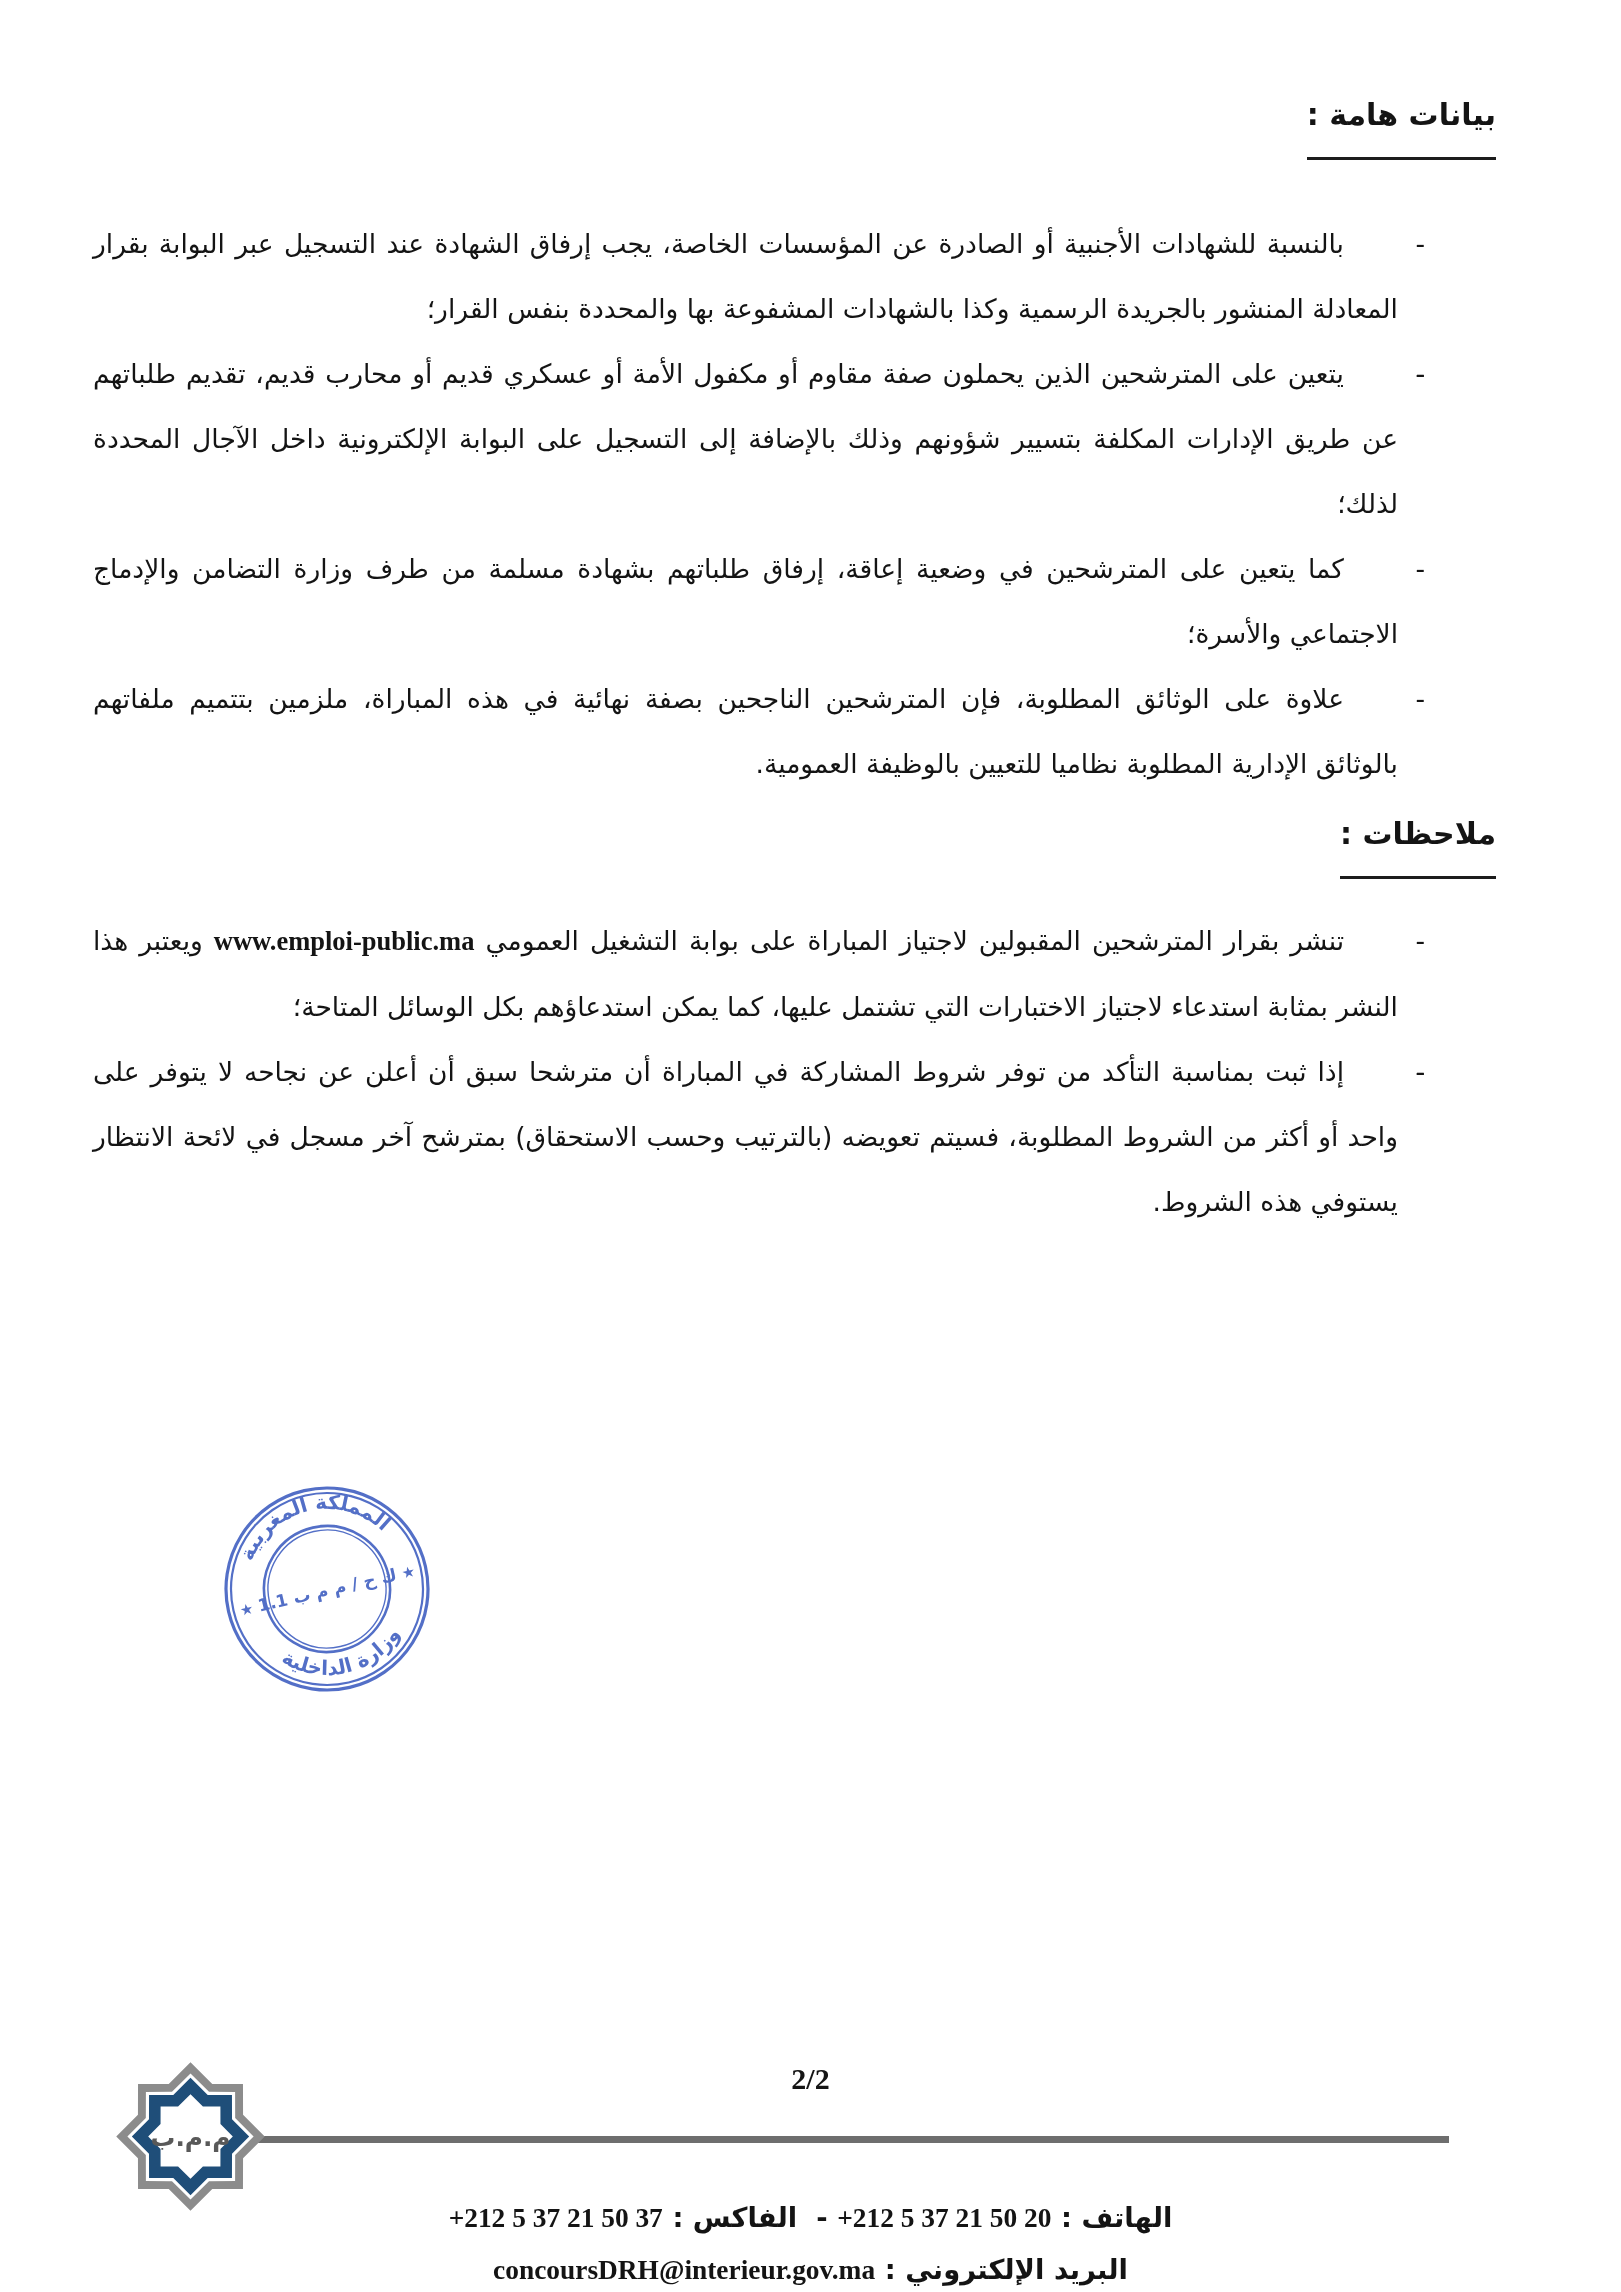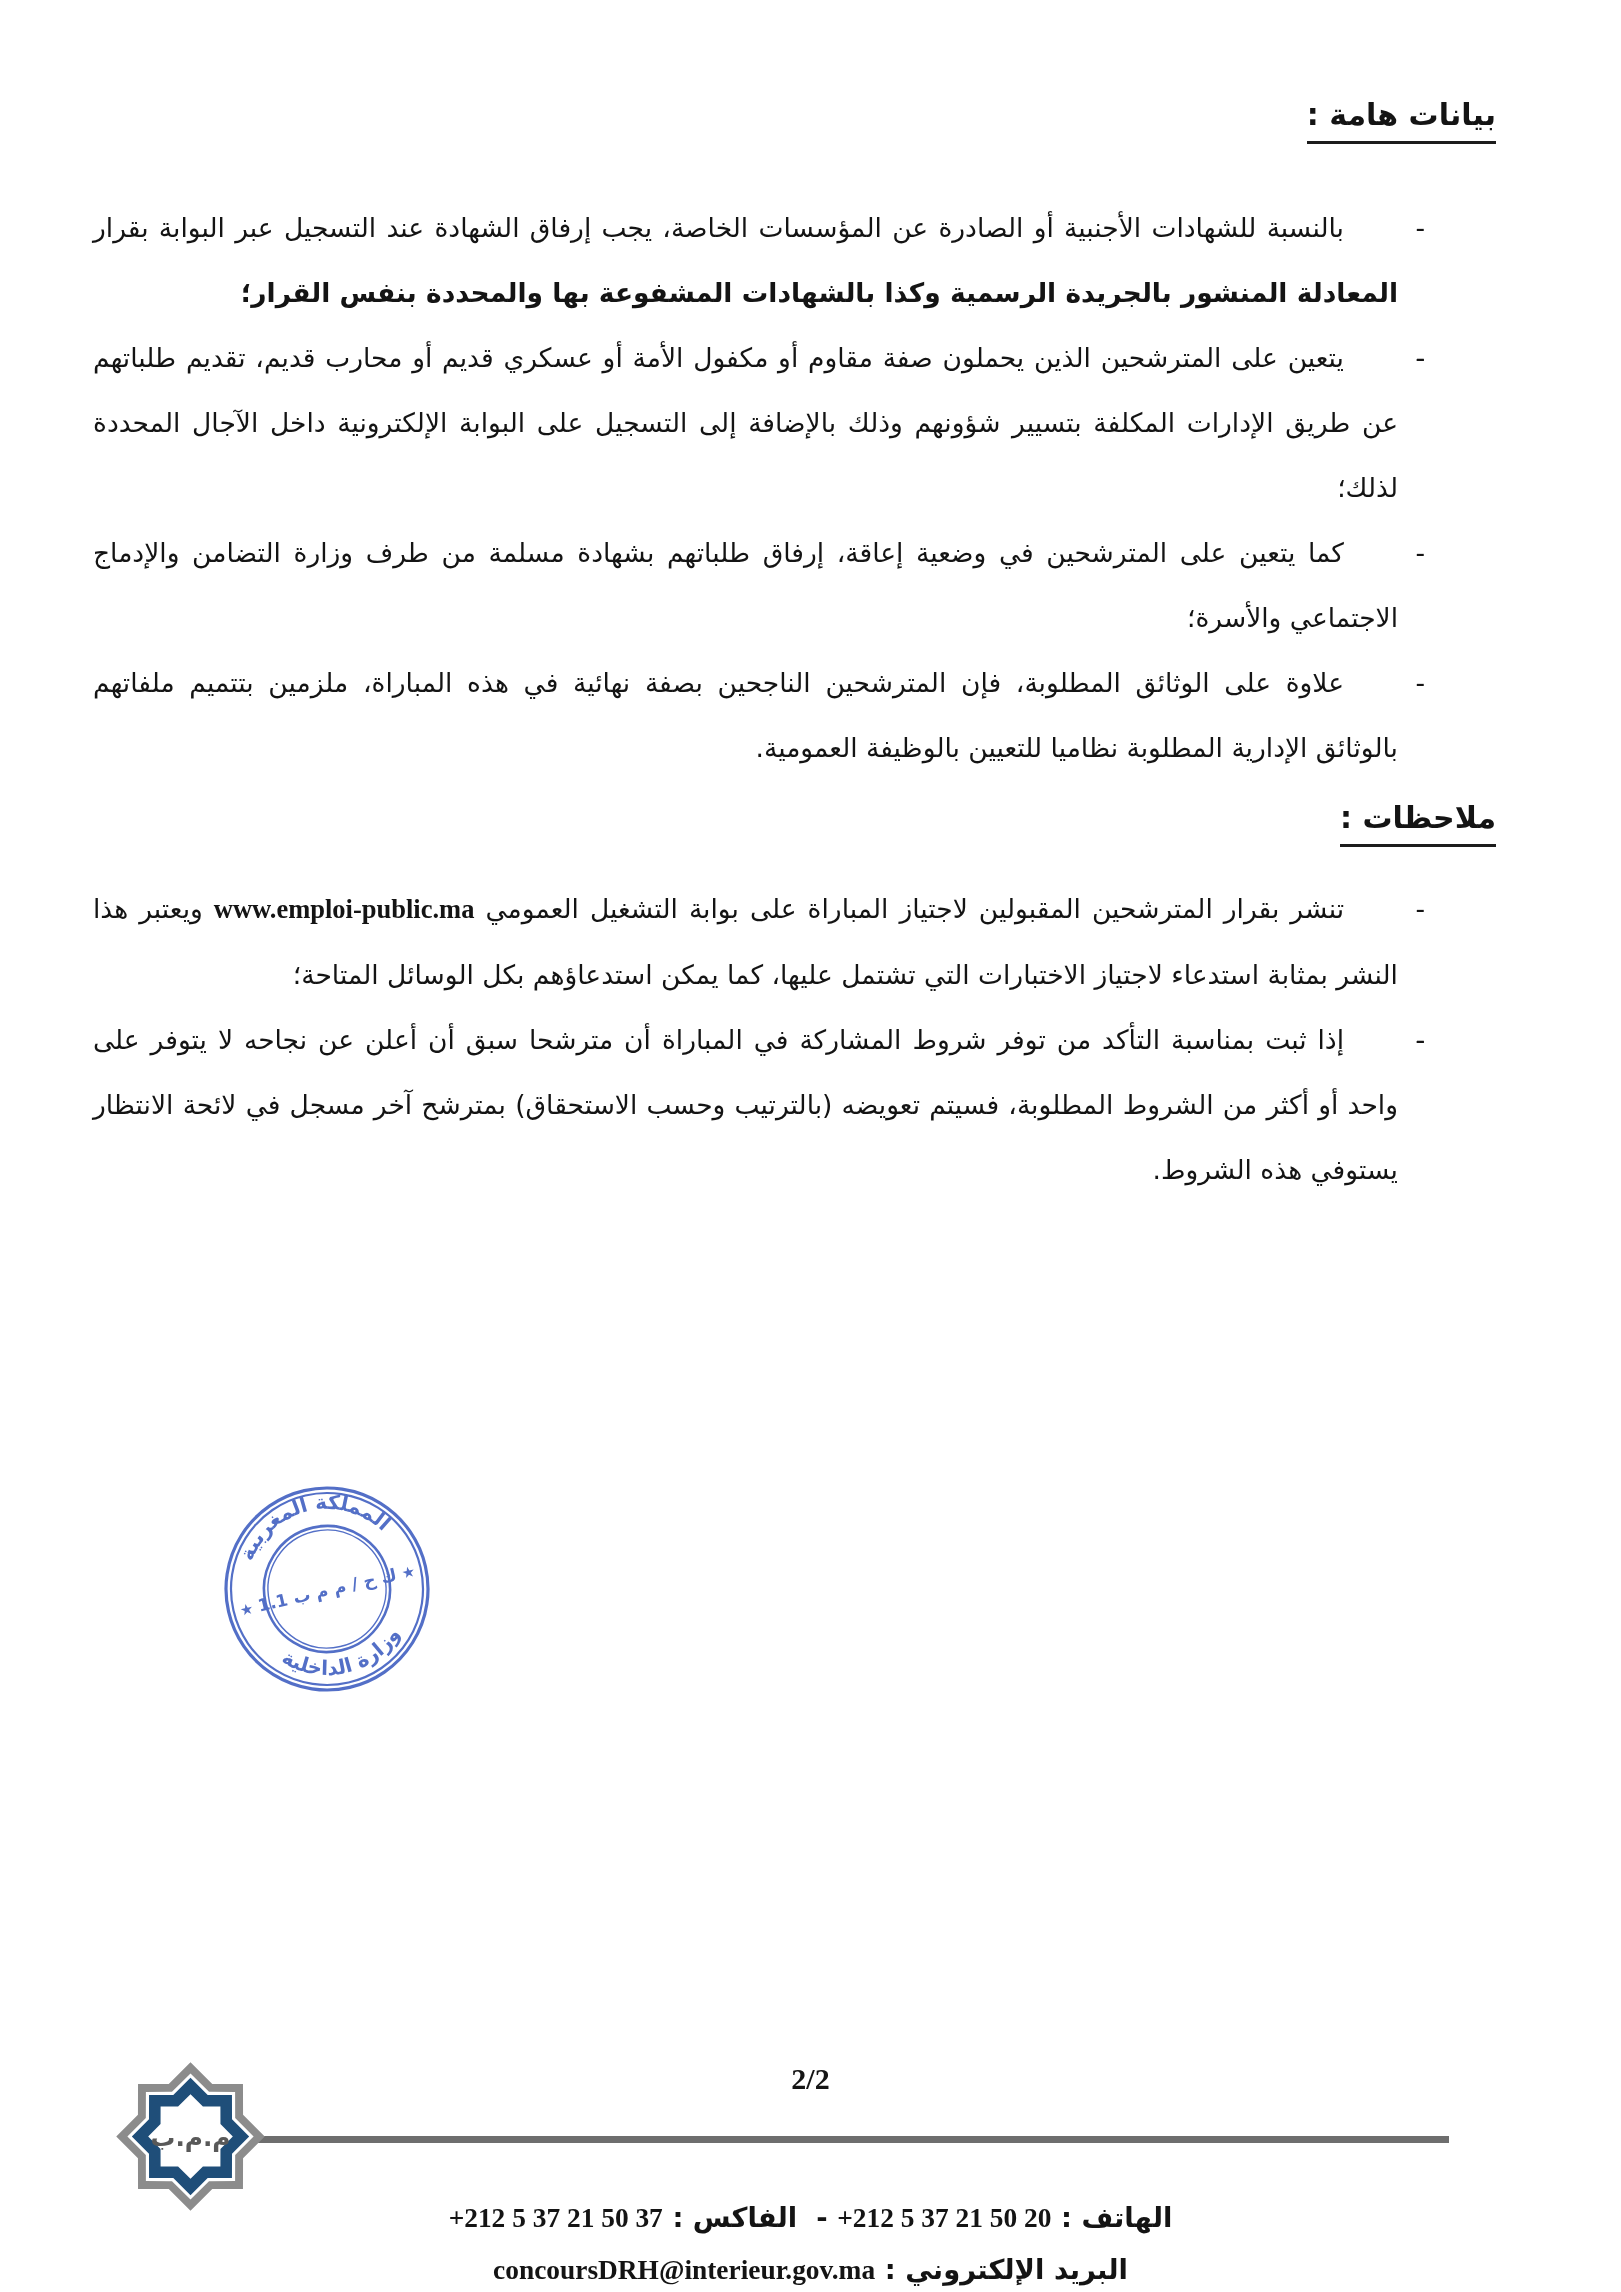--- a/index.html
+++ b/index.html
@@ -9,37 +9,37 @@
     -webkit-font-smoothing:antialiased;
   }
   .content{
     position:absolute;top:98px;right:125px;left:93px;
     direction:rtl;
   }
   .section{margin:0;}
   .section-heading{
     display:inline-block;
     font-size:30px;font-weight:bold;line-height:1.15;
-    border-bottom:3.9px solid #1c1c1c;padding-bottom:8px;
+    border-bottom:3.9px solid #1c1c1c;padding-bottom:24px;
     margin:0;
   }
   .section + .section{margin-top:21.6px;}
   .bullets{
     margin-top:51px;
     padding-right:69px;
     font-size:26.5px;line-height:65px;
     text-align:justify;
   }
   .section:nth-of-type(2) .bullets{margin-top:29px;}
   .bullet{position:relative;padding-right:29px;text-indent:54px;}
   .bullet .dash{
     position:absolute;right:2px;top:0;text-indent:0;
     font-weight:normal;
   }
-  .b{font-weight:bold;margin-left:31px;}
+  .b{font-weight:normal;margin-left:31px;}
   .url{font-family:"Liberation Serif",serif;font-weight:bold;}
 
   
   .stamp{position:absolute;left:222px;top:1484px;width:210px;height:210px;opacity:.9;}
 
   
   .footer-star{position:absolute;left:108px;top:2054px;width:165px;height:165px;}
   .footer-rule{position:absolute;left:257px;top:2136px;width:1192px;height:6.9px;background:#6e6e6e;}
   .page-number{
     position:absolute;top:2062px;left:0;width:100%;

